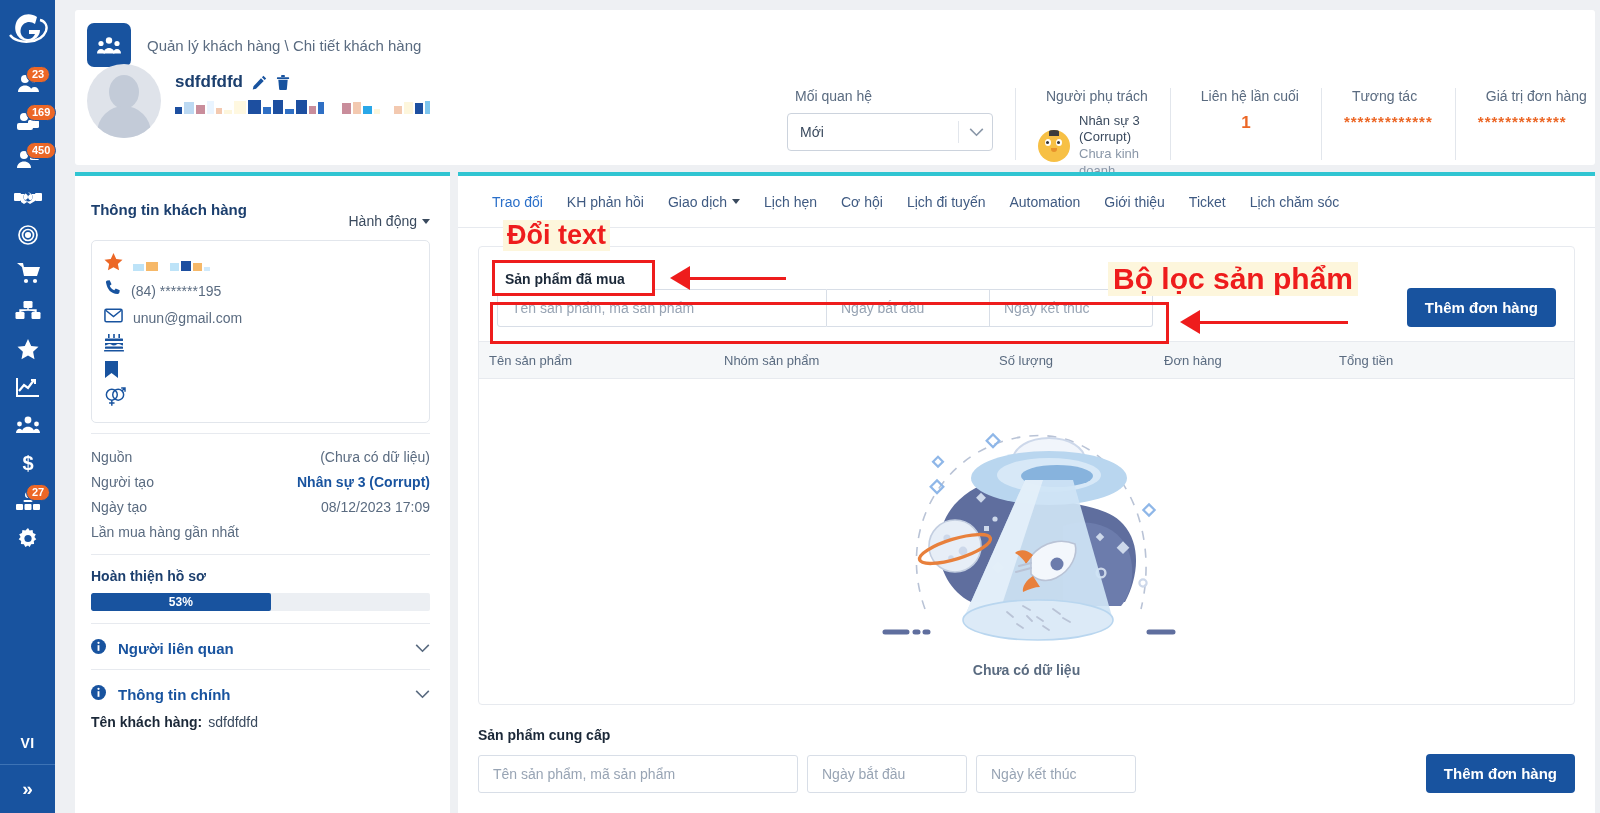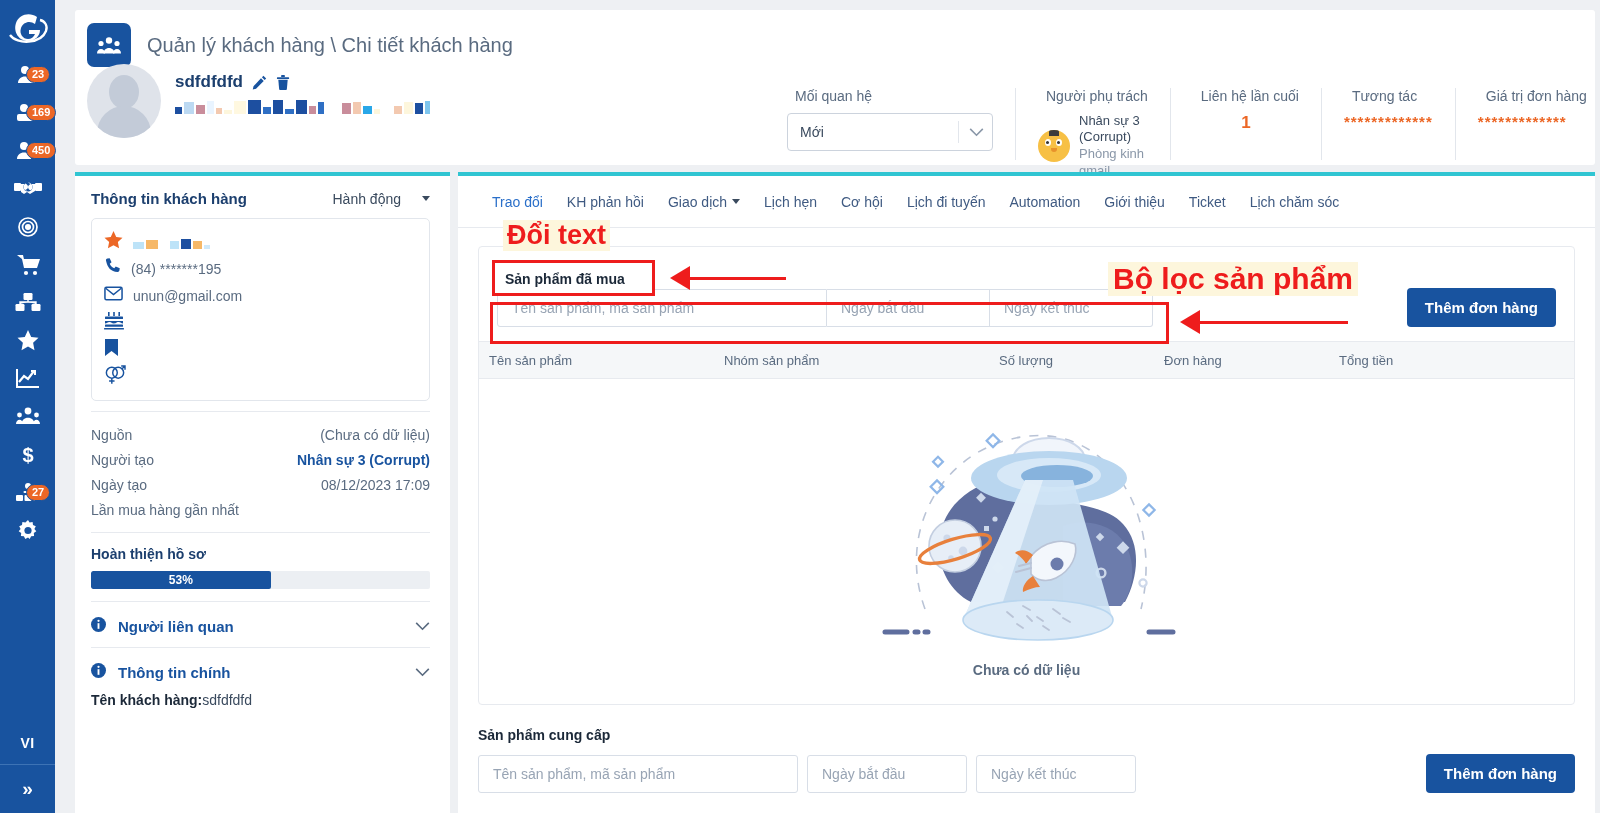--- a/index.html
+++ b/index.html
@@ -11,21 +11,21 @@
   }
 
   
   #rail {
     position:absolute; left:0; top:0; width:55px; height:813px;
     background:#18539f; display:flex; flex-direction:column; align-items:center;
   }
   #rail .logo { margin-top:8px; margin-bottom:10px; }
   #rail .rail-item {
     position:relative; width:55px; height:38px;
-    display:flex; justify-content:center;
+    display:flex; align-items:center; justify-content:center;
     color:#ffffff;
   }
   #rail .rail-item svg { display:block; }
   .badge {
     position:absolute; left:26px; top:2px;
     background:#ec6726; color:#fff; border-radius:10px;
     font-size:11px; font-weight:bold; line-height:15px;
     padding:0 5px; min-width:22px; text-align:center;
     border:1px solid #18539f;
   }
@@ -44,21 +44,21 @@
   #header-card {
     position:absolute; left:75px; top:10px; width:1520px; height:155px;
     background:#ffffff; border-radius:3px;
   }
   #crumb-row { display:flex; align-items:center; padding:14px 0 0 12px; height:56px; }
   #crumb-icon {
     width:44px; height:44px; border-radius:7px; background:#18539f;
     display:flex; align-items:center; justify-content:center; color:#fff;
     flex:0 0 auto;
   }
-  #crumb-text { margin-left:16px; font-size:20px; color:#5a6b80; }
+  #crumb-text { margin-left:16px; font-size:15px; color:#5a6b80; }
 
   #id-row { display:flex; align-items:flex-start; padding-left:12px; }
   #avatar {
     width:74px; height:74px; border-radius:50%; background:#dfe3ea;
     overflow:hidden; position:relative; flex:0 0 auto; margin-top:-2px;
   }
   #avatar .head { position:absolute; left:50%; top:11px; transform:translateX(-50%);
     width:30px; height:34px; border-radius:50%; background:#c3cbd8; }
   #avatar .body { position:absolute; left:50%; top:42px; transform:translateX(-50%);
     width:54px; height:42px; border-radius:27px 27px 0 0; background:#c3cbd8; }
@@ -100,21 +100,21 @@
   #owner-txt .o1 { font-size:13px; color:#3a4a5e; line-height:16px; }
   #owner-txt .o2 { font-size:13px; color:#8a97a8; line-height:17px; }
 
   
   #left-panel {
     position:absolute; left:75px; top:172px; width:375px; height:755px;
     background:#fff; border-top:4px solid #30c5d2; padding:14px 20px 0 16px;
   }
   #lp-head { display:flex; align-items:center; justify-content:space-between; }
   #lp-title { font-size:15px; font-weight:bold; color:#1c3f6e; }
-  #lp-action { font-size:14px; color:#3a4a5e; display:flex; align-items:center; gap:21px; }
+  #lp-action { font-size:14px; color:#3a4a5e; display:flex; align-items:center; gap:5px;margin-top:23px; }
   .caret-d { width:0;height:0;border-left:4px solid transparent;border-right:4px solid transparent;border-top:5px solid #3a4a5e; }
 
   #contact-box {
     margin-top:11px; border:1px solid #e2e6ec; border-radius:5px;
     padding:9px 12px 10px 12px;
   }
   .crow { display:flex; align-items:center; gap:10px; height:27px; color:#18539f; }
   .crow .ctxt { font-size:14px; color:#5a6b80; }
 
   .kv { display:flex; justify-content:space-between; font-size:14px; padding:5px 0 4px 0; }
@@ -131,21 +131,21 @@
     display:flex; align-items:center; justify-content:center;
     color:#fff; font-size:12px; font-weight:bold;
   }
 
   .acc {
     margin-top:12px; border-top:1px solid #e7eaef; padding-top:15px;
     display:flex; align-items:center; justify-content:space-between;
   }
   .acc-l { display:flex; align-items:center; gap:12px; font-size:15px; font-weight:bold; color:#18539f; }
   .acc-chev { color:#5a6b80; display:flex; }
-  .field-line { font-size:14px; color:#3a4a5e; padding-top:11px; display:flex; align-items:center; }
+  .field-line { font-size:14px; color:#3a4a5e; padding-top:11px; display:flex; align-items:center; gap:6px; }
   .field-line b { color:#1b2838; }
 
   
   #right-panel {
     position:absolute; left:458px; top:172px; width:1137px; height:641px;
     background:#fff; border-top:4px solid #30c5d2;
   }
   #tabs {
     display:flex; align-items:center; gap:0; padding:0 0 0 22px; height:52px;
     border-bottom:1px solid #e7eaef;
@@ -419,21 +419,21 @@
       <div class="mlabel">Người phụ trách</div>
       <div id="owner">
         <div id="owner-av">
           <div class="tuft"></div>
             <div class="k1"></div>
             <div class="k2"></div>
             <div class="beak"></div>
         </div>
         <div id="owner-txt">
           <div class="o1">Nhân sự 3 (Corrupt)</div>
-          <div class="o2">Phòng kinh gmail</div>
+          <div class="o2">Chưa kinh doanh</div>
         </div>
       </div>
     </div>
 
     <div class="metric">
       <div class="mlabel">Liên hệ lần cuối</div>
       <div class="mval-center">1</div>
     </div>
 
     <div class="metric">

